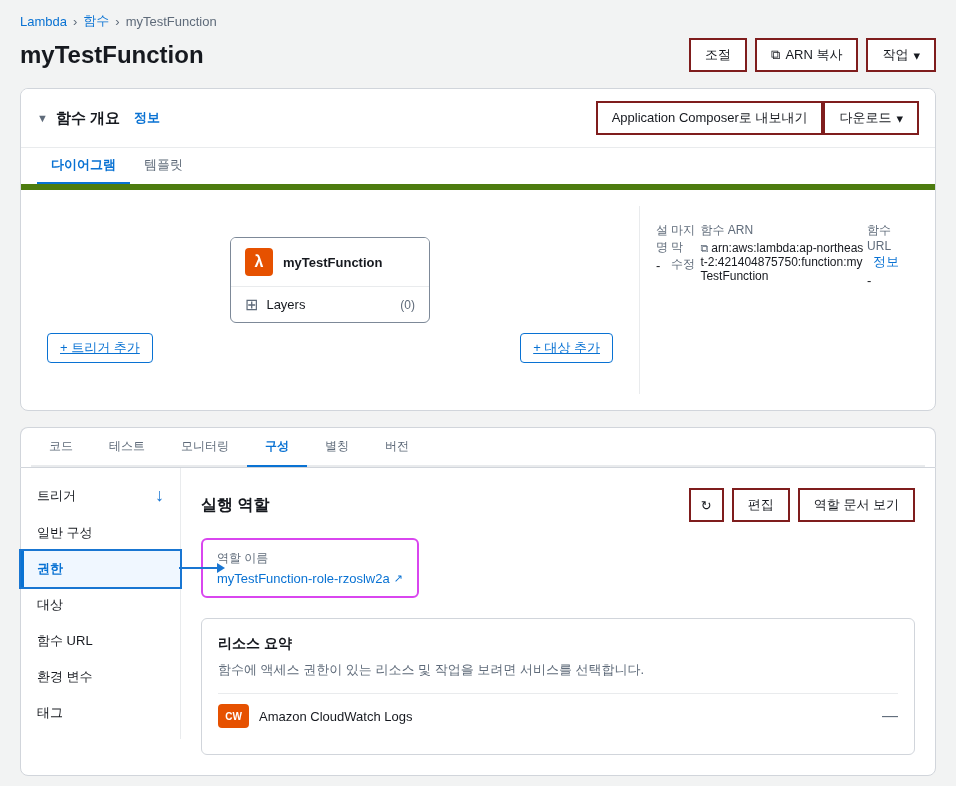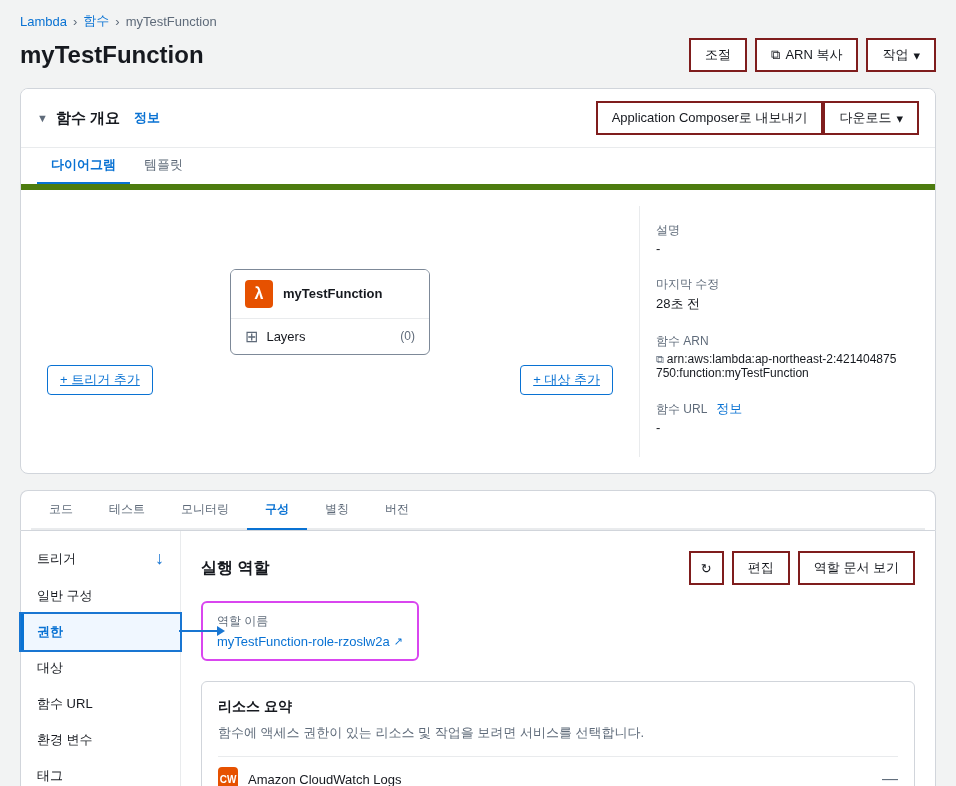--- a/index.html
+++ b/index.html
@@ -38,21 +38,21 @@
     .function-node-header { display: flex; align-items: center; gap: 10px; padding: 10px 14px; background: #fff; border-bottom: 1px solid #e9ebed; }
     .lambda-icon { width: 28px; height: 28px; background: #e65100; border-radius: 4px; display: flex; align-items: center; justify-content: center; color: #fff; font-size: 16px; font-weight: 700; }
     .function-node-title { font-size: 13px; font-weight: 600; color: #16191f; }
     .layers-row { display: flex; align-items: center; gap: 8px; padding: 8px 14px; cursor: pointer; }
     .layers-icon { font-size: 16px; color: #5f6b7a; }
     .layers-label { font-size: 13px; color: #16191f; flex: 1; }
     .layers-count { font-size: 12px; color: #5f6b7a; }
     .btn-add { border: 1px solid #0972d3; color: #0972d3; background: #fff; padding: 5px 12px; border-radius: 4px; cursor: pointer; font-size: 13px; text-decoration: underline; }
 
     
-    .info-panel { width: 280px; border-left: 1px solid #e9ebed; padding: 16px; display: flex; flex-direction: column; gap: 14px; font-size: 13px; justify-content: center; }
+    .info-panel { width: 280px; border-left: 1px solid #e9ebed; padding: 16px; display: flex; flex-direction: row; gap: 3px; font-size: 13px; justify-content: center; }
     .info-label { font-size: 12px; color: #5f6b7a; margin-bottom: 2px; }
     .info-value { color: #16191f; }
     .info-arn { font-size: 12px; word-break: break-all; }
 
     
     .main-tabs { display: flex; align-items: center; border-bottom: 2px solid #e9ebed; margin: 0 20px; background: #fff; padding: 0 0; }
     .main-tab { padding: 10px 18px; font-size: 12px; cursor: pointer; color: #5f6b7a; border-bottom: 2px solid transparent; margin-bottom: -2px; }
     .main-tab.active { color: #0972d3; border-bottom-color: #0972d3; font-weight: 600; }
 
     
@@ -68,21 +68,21 @@
     .content-section-title { font-size: 16px; font-weight: 700; margin-bottom: 16px; }
     .role-name-box { border: 2px solid #d946ef; border-radius: 6px; padding: 10px 14px; display: inline-block; }
     .role-label { font-size: 12px; color: #5f6b7a; margin-bottom: 4px; }
     .role-link { color: #0972d3; font-size: 13px; display: flex; align-items: center; gap: 4px; }
 
     
     .resource-summary { border: 1px solid #d1d5db; border-radius: 6px; padding: 16px; }
     .resource-summary-title { font-size: 14px; font-weight: 600; margin-bottom: 8px; }
     .resource-summary-desc { font-size: 13px; color: #5f6b7a; margin-bottom: 14px; }
     .resource-row { display: flex; align-items: center; padding: 10px 0; border-top: 1px solid #e9ebed; gap: 10px; }
-    .resource-icon { width: 20px; height: 24px; background: #e65100; border-radius: 4px; display: flex; align-items: center; justify-content: center; color: #fff; font-size: 11px; font-weight: 700; }
+    .resource-icon { width: 31px; height: 24px; background: #e65100; border-radius: 4px; display: flex; align-items: center; justify-content: center; color: #fff; font-size: 11px; font-weight: 700; }
     .resource-name { font-size: 13px; color: #16191f; }
 
     
     .info-text-link { color: #0972d3; text-decoration: none; margin-left: 6px; font-size: 13px; }
 
     
     .highlight-box { outline: 2px solid #1976d2; border-radius: 4px; }
 
     .diagram-center { display: flex; align-items: center; justify-content: center; flex-direction: column; flex: 1; padding: 20px 0; position: relative; }
     .diagram-actions { display: flex; justify-content: space-between; width: 100%; margin-top: 10px; padding: 0 10px; }
@@ -157,21 +157,20 @@
       </div>
     </div>
 
     <div class="info-panel">
       <div class="info-section">
         <div class="info-label">설명</div>
         <div class="info-value">-</div>
       </div>
       <div class="info-section">
         <div class="info-label">마지막 수정</div>
-        <div class="info-value">28초 전</div>
       </div>
       <div class="info-section">
         <div class="info-label">함수 ARN</div>
         <div class="info-value info-arn">
           <span style="color:#5f6b7a; margin-right:3px; font-size:11px;">⧉</span><span>arn:aws:lambda:ap-northeast-2:421404875750:function:myTestFunction</span>
         </div>
       </div>
       <div class="info-section">
         <div class="info-label">
           <span>함수 URL</span>

